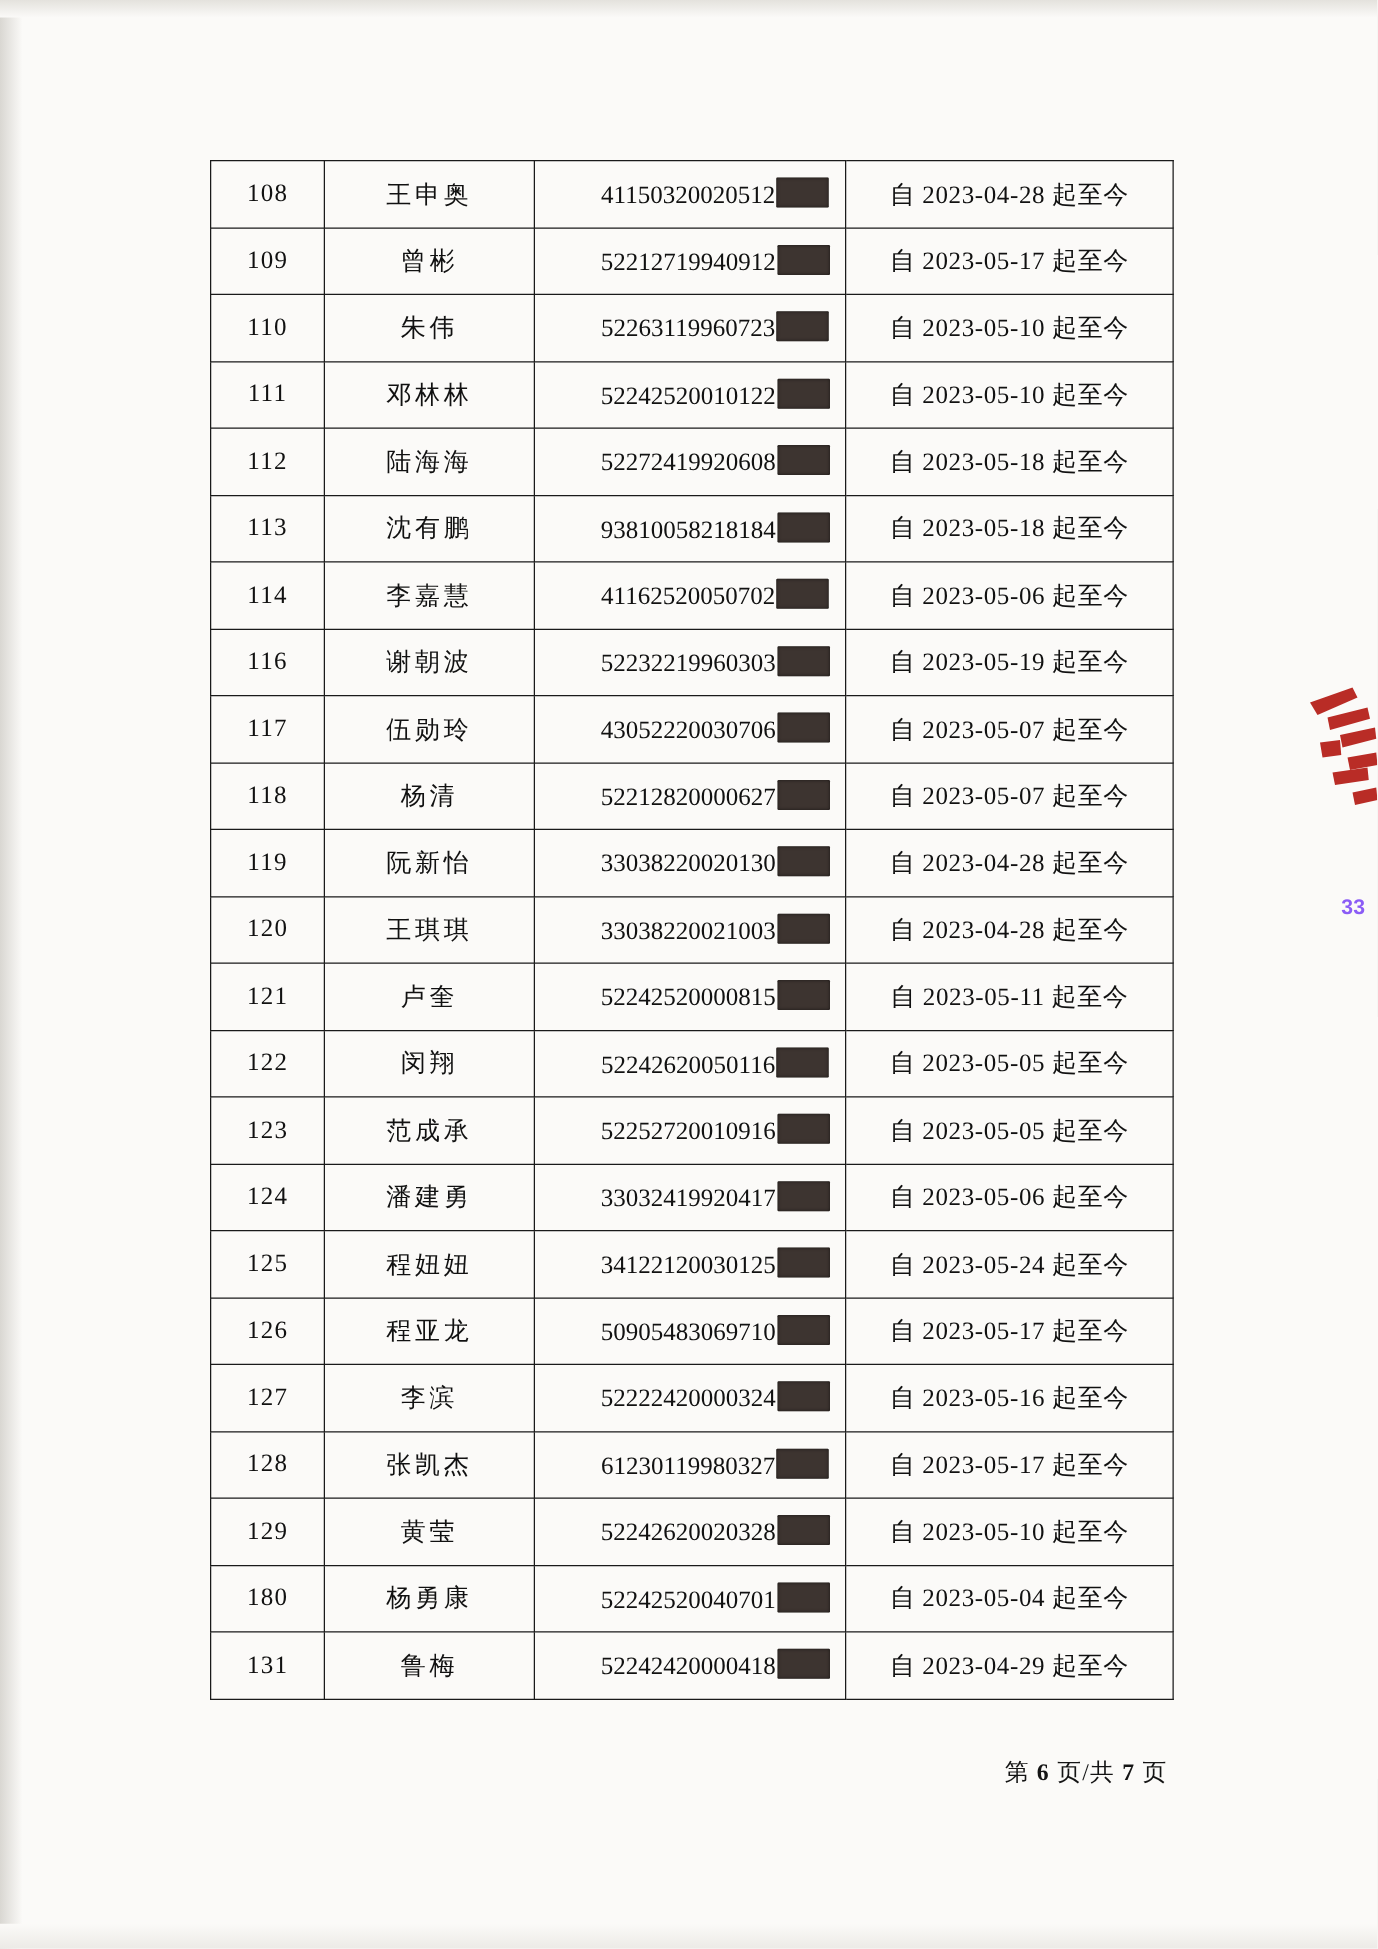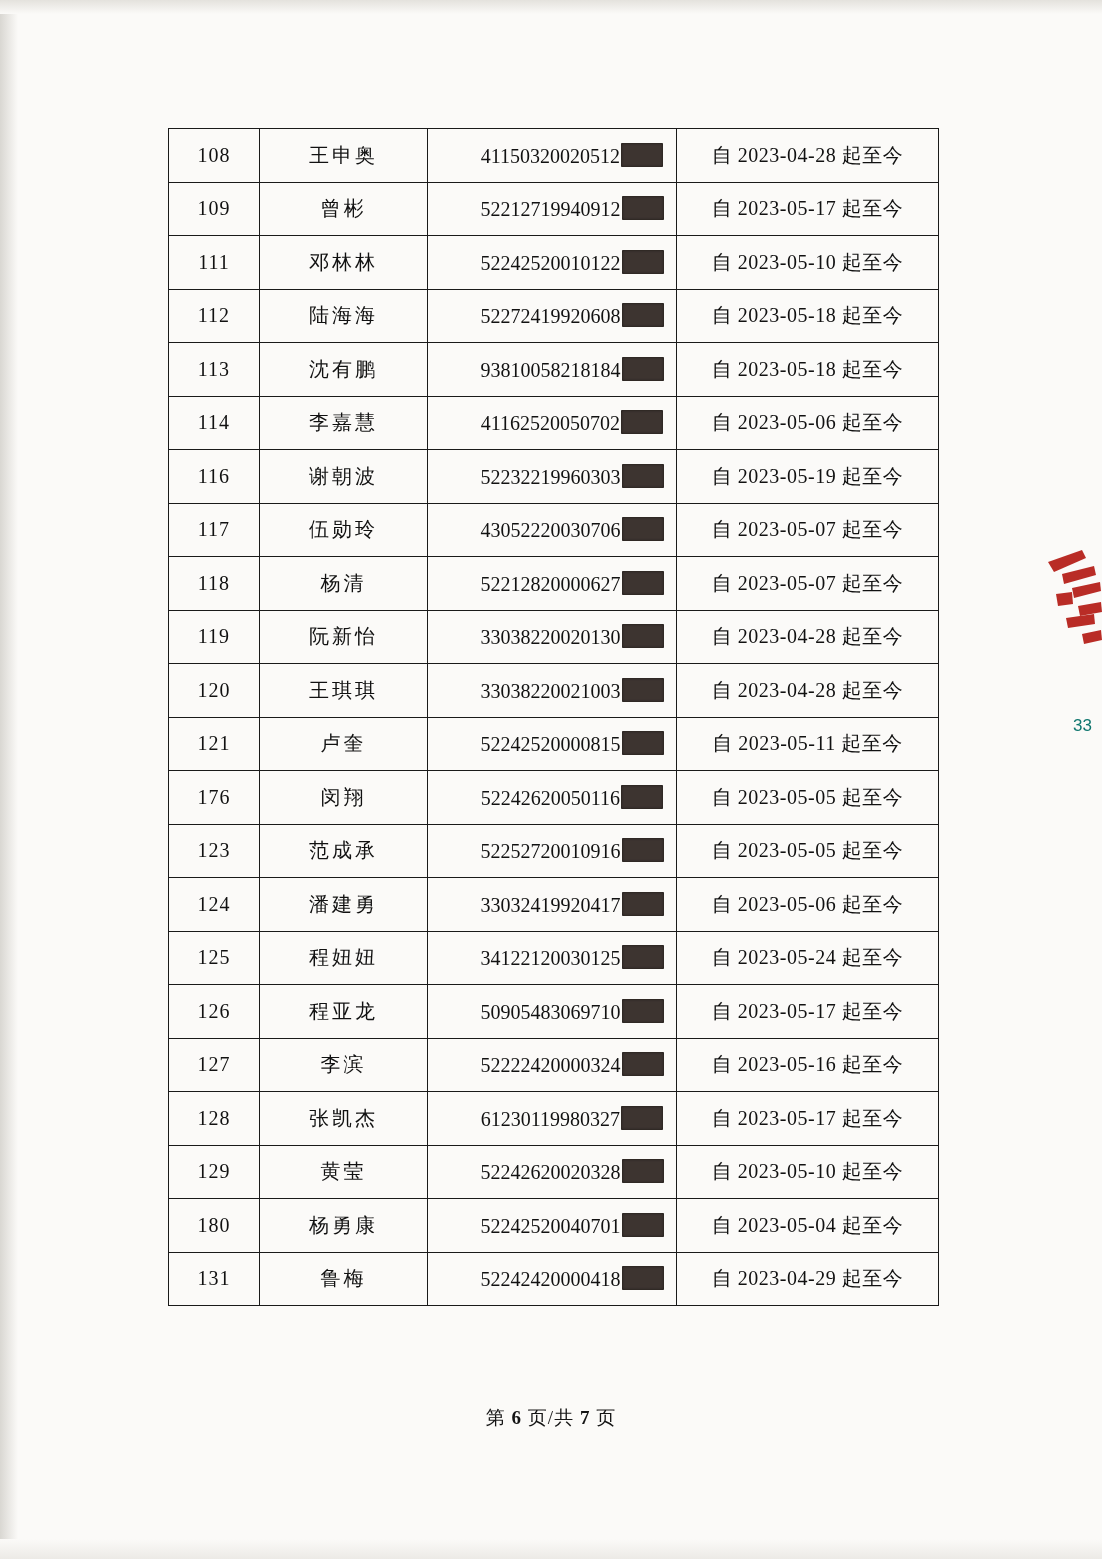--- a/index.html
+++ b/index.html
@@ -94,21 +94,21 @@
     vertical-align: -4px;
     margin-left: 1px;
     border-radius: 1px;
     box-shadow: inset 0 0 3px rgba(0,0,0,0.6);
   }
   .footer {
     position: absolute;
     left: 168px;
     top: 1405px;
     width: 766px;
-    text-align: center;
+    text-align: right;
     font-size: 19px;
     color: #141414;
     letter-spacing: 1px;
   }
   .footer b {
     font-weight: bold;
   }
   
   .seal {
     position: absolute;
@@ -116,23 +116,23 @@
     top: 548px;
     width: 60px;
     height: 220px;
     pointer-events: none;
   }
   .seal svg { display: block; }
   .seal-code {
     position: absolute;
     right: 10px;
     top: 716px;
-    color: #0f766e;
+    color: #8b5cf6;
     font-size: 17px;
-    font-weight: normal;
+    font-weight: bold;
     font-family: "Liberation Sans", sans-serif;
     letter-spacing: 0px;
   }
   .corner-mark {
     position: absolute;
     left: 176px;
     top: 52px;
     width: 12px;
     height: 10px;
     color: #999;
@@ -158,20 +158,26 @@
             <td class="col-id"><span class="id-inner">41150320020512</span><span class="redact"></span></td>
             <td class="col-date">自 2023-04-28 起至今</td>
           </tr>
           <tr>
             <td class="col-no">109</td>
             <td class="col-name">曾彬</td>
             <td class="col-id"><span class="id-inner">52212719940912</span><span class="redact"></span></td>
             <td class="col-date">自 2023-05-17 起至今</td>
           </tr>
           <tr>
+            <td class="col-no">110</td>
+            <td class="col-name">朱伟</td>
+            <td class="col-id"><span class="id-inner">52263119960723</span><span class="redact"></span></td>
+            <td class="col-date">自 2023-05-10 起至今</td>
+          </tr>
+          <tr>
             <td class="col-no">111</td>
             <td class="col-name">邓林林</td>
             <td class="col-id"><span class="id-inner">52242520010122</span><span class="redact"></span></td>
             <td class="col-date">自 2023-05-10 起至今</td>
           </tr>
           <tr>
             <td class="col-no">112</td>
             <td class="col-name">陆海海</td>
             <td class="col-id"><span class="id-inner">52272419920608</span><span class="redact"></span></td>
             <td class="col-date">自 2023-05-18 起至今</td>
@@ -218,21 +224,21 @@
             <td class="col-id"><span class="id-inner">33038220021003</span><span class="redact"></span></td>
             <td class="col-date">自 2023-04-28 起至今</td>
           </tr>
           <tr>
             <td class="col-no">121</td>
             <td class="col-name">卢奎</td>
             <td class="col-id"><span class="id-inner">52242520000815</span><span class="redact"></span></td>
             <td class="col-date">自 2023-05-11 起至今</td>
           </tr>
           <tr>
-            <td class="col-no">176</td>
+            <td class="col-no">122</td>
             <td class="col-name">闵翔</td>
             <td class="col-id"><span class="id-inner">52242620050116</span><span class="redact"></span></td>
             <td class="col-date">自 2023-05-05 起至今</td>
           </tr>
           <tr>
             <td class="col-no">123</td>
             <td class="col-name">范成承</td>
             <td class="col-id"><span class="id-inner">52252720010916</span><span class="redact"></span></td>
             <td class="col-date">自 2023-05-05 起至今</td>
           </tr>

